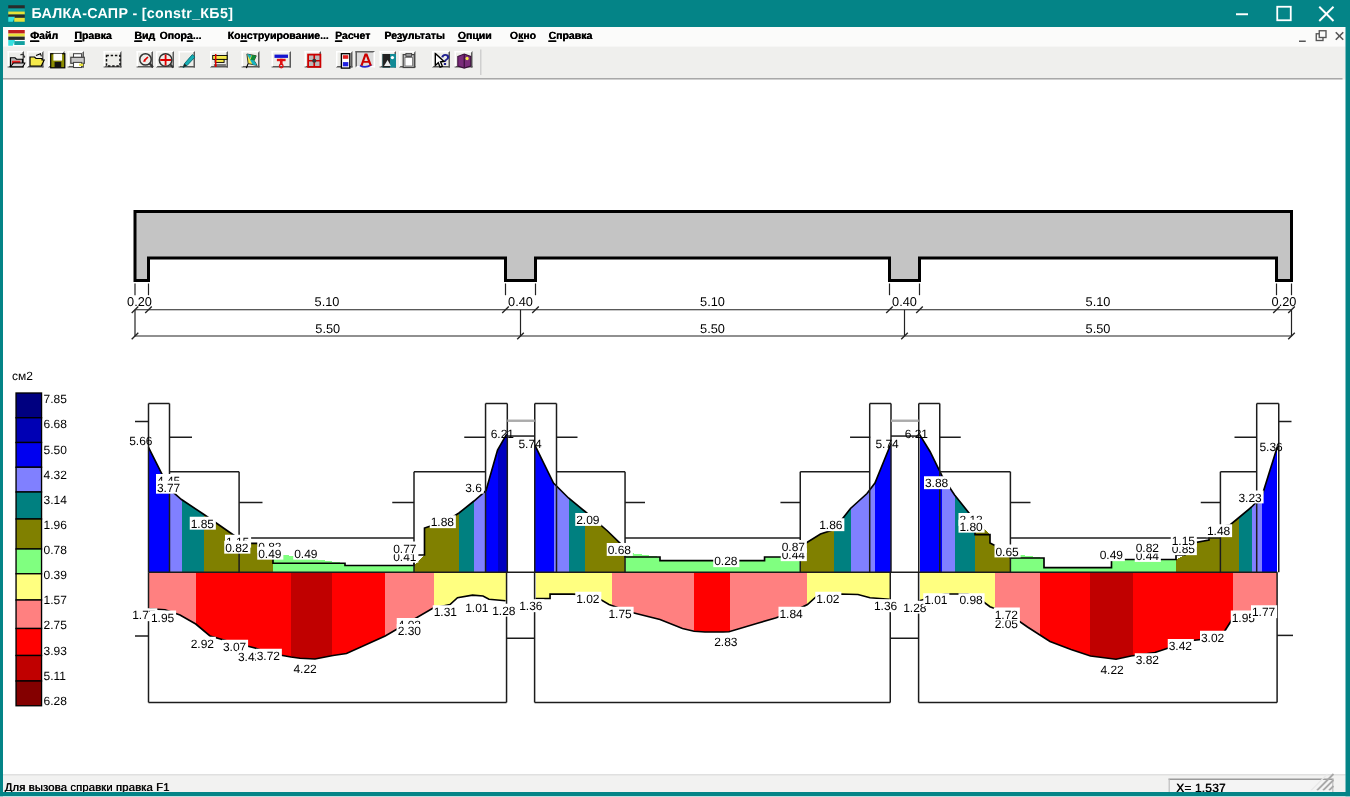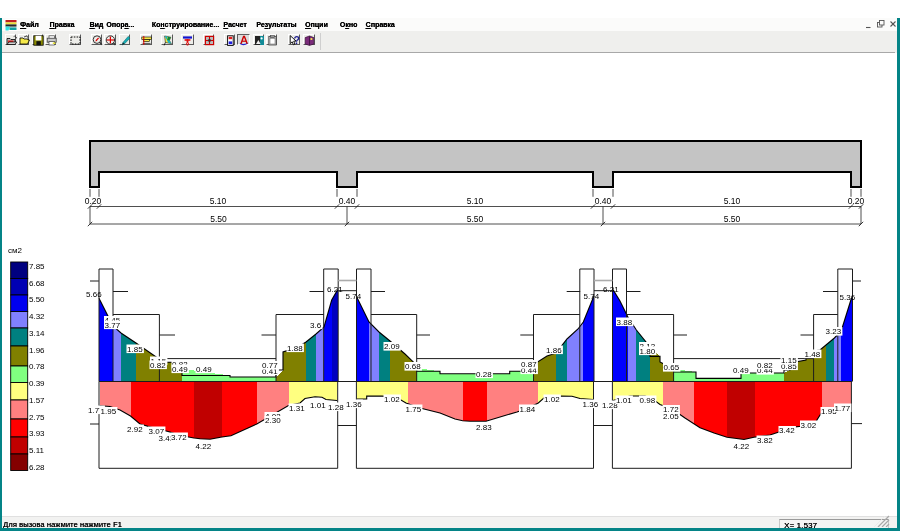--- a/index.html
+++ b/index.html
@@ -18,20 +18,38 @@
 #canvas { position:absolute; left:2px; top:54px; width:895px; height:455px; background:#fff; }
 #statusbar { position:absolute; left:0; top:516px; width:897px; height:12px; background:#F2F2F1;
   font-size:7.5px; color:#000; border-top:1px solid #E0E0E0; text-shadow:0.3px 0 0 #000; letter-spacing:0.1px; }
 #frame-l { position:absolute; left:0; top:18px; width:2px; height:513px; background:#048487; }
 #frame-r { position:absolute; left:897px; top:18px; width:3px; height:513px; background:#048487; }
 #frame-b { position:absolute; left:0; top:528px; width:900px; height:3px; background:#048487; }
 .wbtn { position:absolute; top:0; color:#fff; }
 </style></head>
 <body>
 <div id="win">
+  <div id="titlebar">
+    <svg id="appicon" viewBox="0 0 12 12">
+        <rect x="0" y="0" width="12" height="12" fill="#048487"></rect>
+        <rect x="0.5" y="0.5" width="11" height="2.2" fill="#2A2A2A"></rect>
+        <rect x="0.5" y="2.7" width="11" height="2" fill="#12A0A0"></rect>
+        <rect x="0.5" y="4.7" width="11" height="2" fill="#E8E23A"></rect>
+        <rect x="0.5" y="6.7" width="11" height="2.2" fill="#2A2A2A"></rect>
+        <path d="M0.5,11.5 L0.5,8.2 L5,8.2 L3.5,11.5 Z" fill="#35E0E0"></path>
+        <rect x="4.5" y="8.9" width="7" height="2.6" fill="#E8E23A"></rect>
+      </svg>
+    <div id="title">БАЛКА-САПР - [constr_КБ5]</div>
+    <svg class="wbtn" style="left:820px" width="80" height="18" viewBox="0 0 80 18">
+      <line x1="4" y1="9.5" x2="12" y2="9.5" stroke="#fff" stroke-width="1.3"></line>
+      <rect x="31.5" y="4.5" width="9" height="9" fill="none" stroke="#fff" stroke-width="1.2"></rect>
+      <line x1="59.5" y1="4.5" x2="69" y2="14" stroke="#fff" stroke-width="1.3"></line>
+      <line x1="69" y1="4.5" x2="59.5" y2="14" stroke="#fff" stroke-width="1.3"></line>
+    </svg>
+  </div>
   <div id="menubar">
     <svg id="menuicon" viewBox="0 0 12 12">
         <rect x="0" y="0" width="12" height="12" fill="#fff"></rect>
         <rect x="0.5" y="1" width="11" height="2.4" fill="#C02020"></rect>
         <rect x="0.5" y="3.4" width="11" height="2" fill="#E8E23A"></rect>
         <rect x="0.5" y="5.4" width="11" height="2.2" fill="#2A2A2A"></rect>
         <path d="M0.5,11.5 L0.5,7.6 L5,7.6 L3.5,11.5 Z" fill="#35E0E0"></path>
         <rect x="4.5" y="8.4" width="7" height="2.6" fill="#12A0A0"></rect>
       </svg>
     <span style="position:absolute;left:20px;top:3px;"><u>Ф</u>айл</span>
@@ -608,21 +626,21 @@
 <text x="347" y="204" font-size="8.5" text-anchor="middle">0.40</text>
 <text x="475" y="204" font-size="8.5" text-anchor="middle">5.10</text>
 <text x="603" y="204" font-size="8.5" text-anchor="middle">0.40</text>
 <text x="732" y="204" font-size="8.5" text-anchor="middle">5.10</text>
 <text x="856" y="204" font-size="8.5" text-anchor="middle">0.20</text>
 <text x="218.5" y="222" font-size="8.5" text-anchor="middle">5.50</text>
 <text x="475" y="222" font-size="8.5" text-anchor="middle">5.50</text>
 <text x="732" y="222" font-size="8.5" text-anchor="middle">5.50</text>
     </svg>
   <div id="statusbar">
-    <div style="position:absolute;left:3px;top:2.5px;">Для вызова нажмите нажмите F1</div>
+    <div style="position:absolute;left:3px;top:2.5px;">Для вызова справки правка F1</div>
     <div style="position:absolute;left:779px;top:2px;width:110px;height:10px;border:1px solid #C8C8C8;border-top-color:#9a9a9a;background:#F4F4F4;">
       <span style="position:absolute;left:4px;top:0.5px;font-size:8px;">X= 1.537</span>
     </div>
     <svg style="position:absolute;left:858px;bottom:1px" width="32" height="13" viewBox="0 0 32 13">
       <line x1="20" y1="13" x2="31" y2="2" stroke="#A8A8A8" stroke-width="1.2"></line>
       <line x1="24" y1="13" x2="31" y2="6" stroke="#A8A8A8" stroke-width="1.2"></line>
       <line x1="28" y1="13" x2="31" y2="10" stroke="#A8A8A8" stroke-width="1.2"></line>
       <line x1="16" y1="13" x2="27" y2="2" stroke="#E8E8E8" stroke-width="0.8"></line>
     </svg>
   </div>

